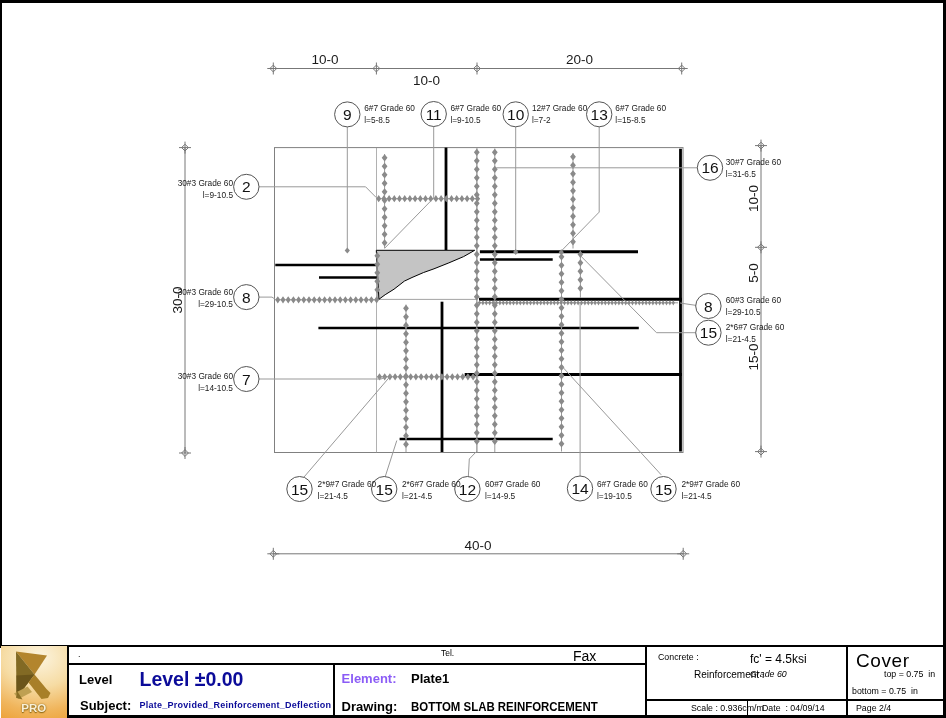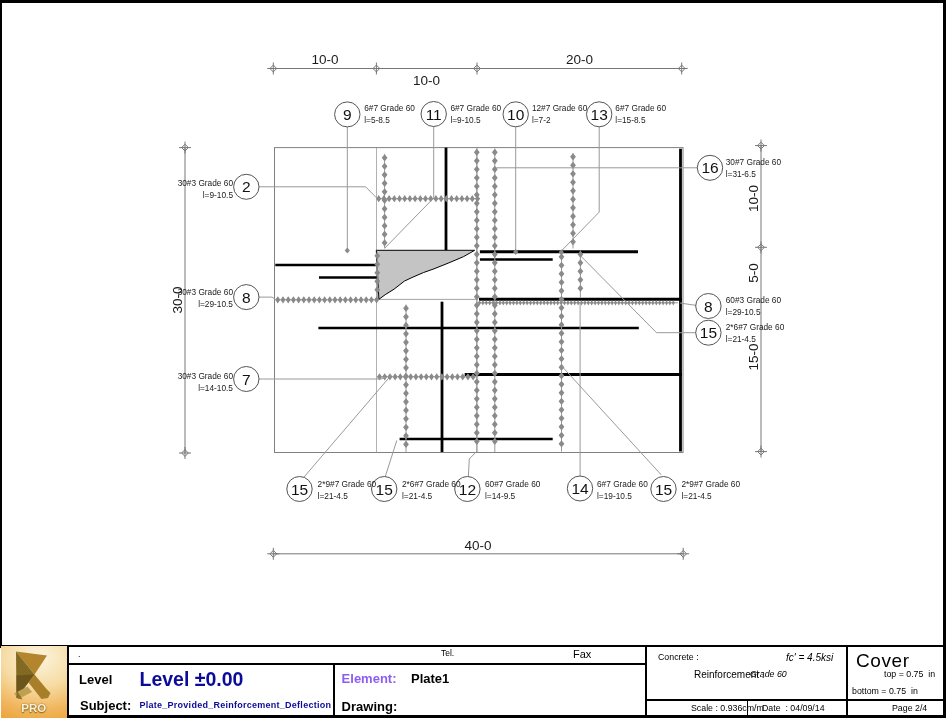--- a/index.html
+++ b/index.html
@@ -327,56 +327,57 @@
 <div class="abs" style="left:645px;top:699.3px;width:298px;height:1.4px;background:#000;"></div>
 
 <div class="abs" style="left:746.8px;top:699.3px;width:1.4px;height:15.5px;background:#000;"></div>
 
 <div class="abs" style="left:66px;top:714.8px;width:880px;height:3.2px;background:#000;"></div>
 
 <div class="tb" style="left:78px;top:649px;font-size:9px;color:#000;">.</div>
 
 <div class="tb" style="left:441px;top:648px;font-size:8.5px;color:#000;">Tel.</div>
 
-<div class="tb" style="left:541px;top:648px;font-size:11px;color:#000;padding-left:32px;">Fax</div>
+<div class="tb" style="left:541px;top:648px;font-size:14px;color:#000;padding-left:32px;">Fax</div>
 
 <div class="tb" style="left:79px;top:672px;font-size:13px;font-weight:bold;color:#000;">Level</div>
 
 <div class="tb" style="left:139.5px;top:667.5px;font-size:19.5px;font-weight:bold;color:#0b0b99;">Level ±0.00</div>
 
 <div class="tb" style="left:80px;top:697.5px;font-size:13px;font-weight:bold;color:#000;">Subject:</div>
 
 <div class="tb" style="left:139.5px;top:699.5px;font-size:9px;font-weight:bold;color:#0b0b99;"><span style="letter-spacing:0.26px">Plate_Provided_Reinforcement_Deflection</span></div>
 
 <div class="tb" style="left:341.6px;top:670.5px;font-size:13px;font-weight:bold;color:#8b5cf6;">Element:</div>
 
 <div class="tb" style="left:411px;top:670.5px;font-size:13px;font-weight:bold;color:#000;">Plate1</div>
 
 <div class="tb" style="left:341.6px;top:698.5px;font-size:13px;font-weight:bold;color:#000;">Drawing:</div>
 
+<div class="tb" style="left:411px;top:698.5px;font-size:13px;font-weight:bold;color:#000;"><span style="display:inline-block;transform:scaleX(0.88);transform-origin:0 0;">BOTTOM SLAB REINFORCEMENT</span></div>
 
 <div class="tb" style="left:658px;top:651.5px;font-size:8.8px;color:#000;">Concrete :</div>
 
-<div class="tb" style="left:786px;top:651.5px;font-size:10px;color:#000;font-style:italic;">fc' = 4.5ksi</div>
+<div class="tb" style="left:750px;top:651.5px;font-size:12px;color:#000;">fc' = 4.5ksi</div>
 
 <div class="tb" style="left:694px;top:668.5px;font-size:10px;color:#000;">Reinforcement :</div>
 
 <div class="tb" style="left:750px;top:668.5px;font-size:8.8px;color:#000;font-style:italic;">Grade 60</div>
 
 <div class="tb" style="left:856px;top:649.5px;font-size:19px;color:#000;"><span style="letter-spacing:0.6px">Cover</span></div>
 
 <div class="tb" style="left:852px;top:668.5px;font-size:8.8px;color:#000;margin-left:32px;">top = 0.75&nbsp; in</div>
 
 <div class="tb" style="left:852px;top:685.5px;font-size:8.8px;color:#000;">bottom = 0.75&nbsp; in</div>
 
 <div class="tb" style="left:658px;top:702.5px;font-size:8.8px;color:#000;margin-left:33px;">Scale : 0.936cm/m</div>
 
 <div class="tb" style="left:762px;top:702.5px;font-size:8.8px;color:#000;">Date&nbsp; : 04/09/14</div>
 
-<div class="tb" style="left:856px;top:702.5px;font-size:8.8px;color:#000;margin-left:36px;">Page 2/4</div>
+<div class="tb" style="left:856px;top:702.5px;font-size:8.8px;color:#000;">Page 2/4</div>
 
 <div class="abs" style="left:1px;top:646px;width:65.5px;height:72px;background:radial-gradient(ellipse 95px 78px at 58% 16%, #fcf4df 0%, #f6dca4 38%, #f0b55c 68%, #eda23a 88%, #ea9c2f 100%);"></div>
 
 <svg class="abs" style="left:1px;top:646px;" width="65.5" height="72" viewBox="0 0 65.5 72">
 <polygon points="15,5.5 46,9.5 33.5,28.5" fill="#b3852d"></polygon>
 <polygon points="46,9.5 37.5,22.5 33.5,28.5" fill="#97722a"></polygon>
 <polygon points="15,5.5 33.5,28.5 15.5,52" fill="#826a24"></polygon>
 <polygon points="15.5,29.5 33.5,28.5 15.5,52" fill="#6b551a"></polygon>
 <polygon points="33.5,28.5 45.5,43 49.5,47 47,52 40.5,53 27.5,36.5" fill="#a87f28"></polygon>
 <polygon points="13,47.5 26.5,40.5 31,46 17.5,53" fill="#bfa052"></polygon>

